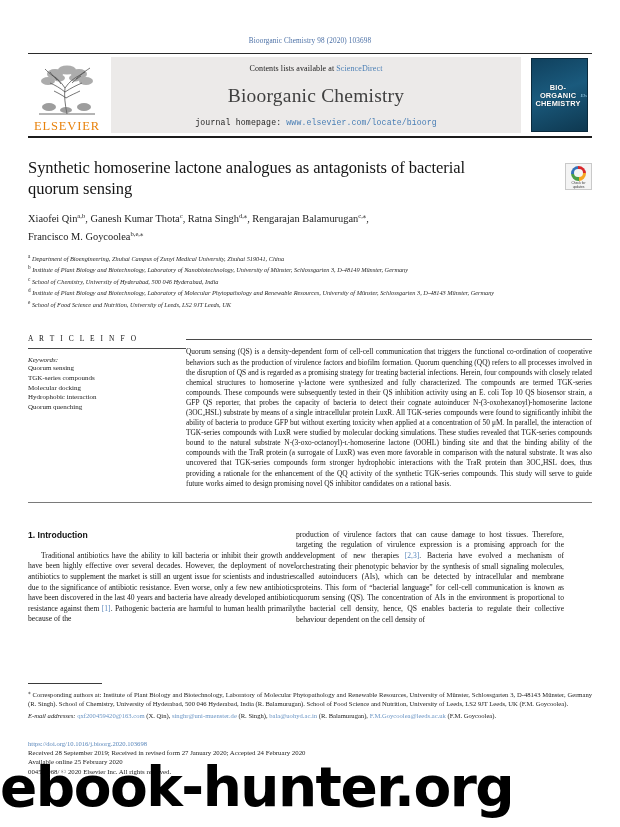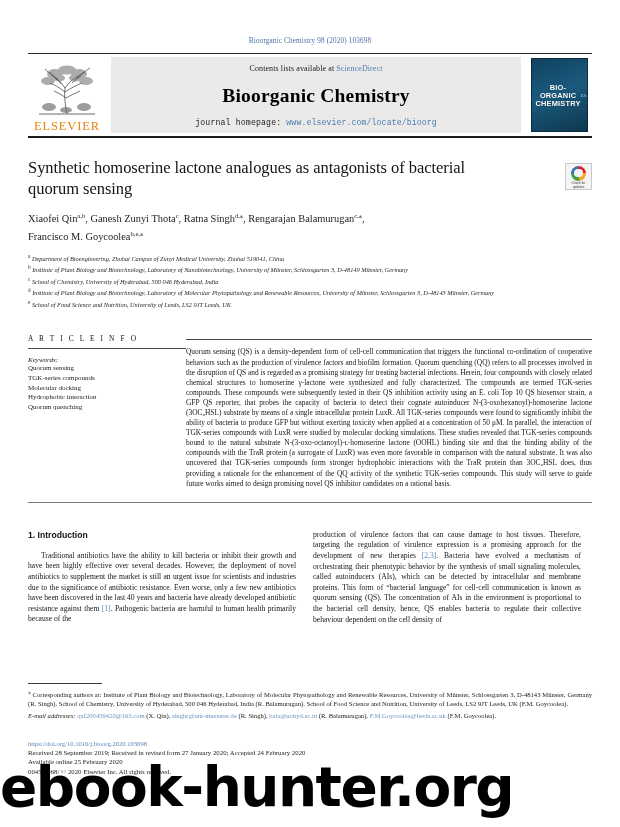--- a/index.html
+++ b/index.html
@@ -79,24 +79,23 @@
     margin: 0 5px;
   }
   .mast-contents {
     font-size: 8px;
     color: #202020;
     letter-spacing: 0.1px;
   }
   .mast-contents .sd-link { color: #4a7fb5; }
   .mast-title {
     font-size: 19.5px;
-    color: #000000;
+    color: #404040;
     letter-spacing: 0.2px;
     line-height: 1;
-    font-weight: bold;
   }
   .mast-home {
     font-size: 8.2px;
     color: #1f1f1f;
     letter-spacing: 0.15px;
     font-family: Liberation Mono, monospace;
   }
   .mast-home .url { color: #4a7fb5; letter-spacing: 0.1px; }
   .mast-right {
     width: 66px;
@@ -261,21 +260,20 @@
   }
   .abs-rule-bottom {
     border-top: 0.9px solid #7a7a7a;
     margin: 13px 28px 0 28px;
   }
 
   
   .body-cols {
     margin: 27px 28px 0 28px;
     display: flex;
-    gap: 17px;
   }
   .bcol { width: 268px; flex: 0 0 268px; }
   .sec-title {
     font-family: "Liberation Sans", sans-serif;
     font-weight: bold;
     font-size: 8.6px;
     color: #111;
     margin-bottom: 11px;
   }
   .para {
@@ -429,21 +427,21 @@
 
     <div class="crossmark">
       <div class="cm-disc"></div>
       <div class="cm-label">
         <span>Check for</span><br>
         <span>updates</span>
       </div>
     </div>
 
     <div class="authors">
-      <span><span>Xiaofei Qin</span><sup>a,b</sup></span><span><span>, Ganesh Zunyi Thota</span><sup>c</sup></span><span><span>, Ratna Singh</span><sup>d,⁎</sup></span><span><span>, Rengarajan Balamurugan</span><sup>c,⁎</sup></span><span>,</span><br><span><span>Francisco M. Goycoolea</span><sup>b,e,⁎</sup></span>
+      <span><span>Xiaofei Qin</span><sup>a,b</sup></span><span><span>, Ganesh Kumar Thota</span><sup>c</sup></span><span><span>, Ratna Singh</span><sup>d,⁎</sup></span><span><span>, Rengarajan Balamurugan</span><sup>c,⁎</sup></span><span>,</span><br><span><span>Francisco M. Goycoolea</span><sup>b,e,⁎</sup></span>
     </div>
 
     <div class="affils">
       <div><sup>a</sup> <span>Department of Bioengineering, Zhuhai Campus of Zunyi Medical University, Zhuhai 519041, China</span></div>
       <div><sup>b</sup> <span>Institute of Plant Biology and Biotechnology, Laboratory of Nanobiotechnology, University of Münster, Schlossgarten 3, D-48149 Münster, Germany</span></div>
       <div><sup>c</sup> <span>School of Chemistry, University of Hyderabad, 500 046 Hyderabad, India</span></div>
       <div><sup>d</sup> <span>Institute of Plant Biology and Biotechnology, Laboratory of Molecular Phytopathology and Renewable Resources, University of Münster, Schlossgarten 3, D-48143 Münster, Germany</span></div>
       <div><sup>e</sup> <span>School of Food Science and Nutrition, University of Leeds, LS2 9JT Leeds, UK</span></div>
     </div>
   </div>

